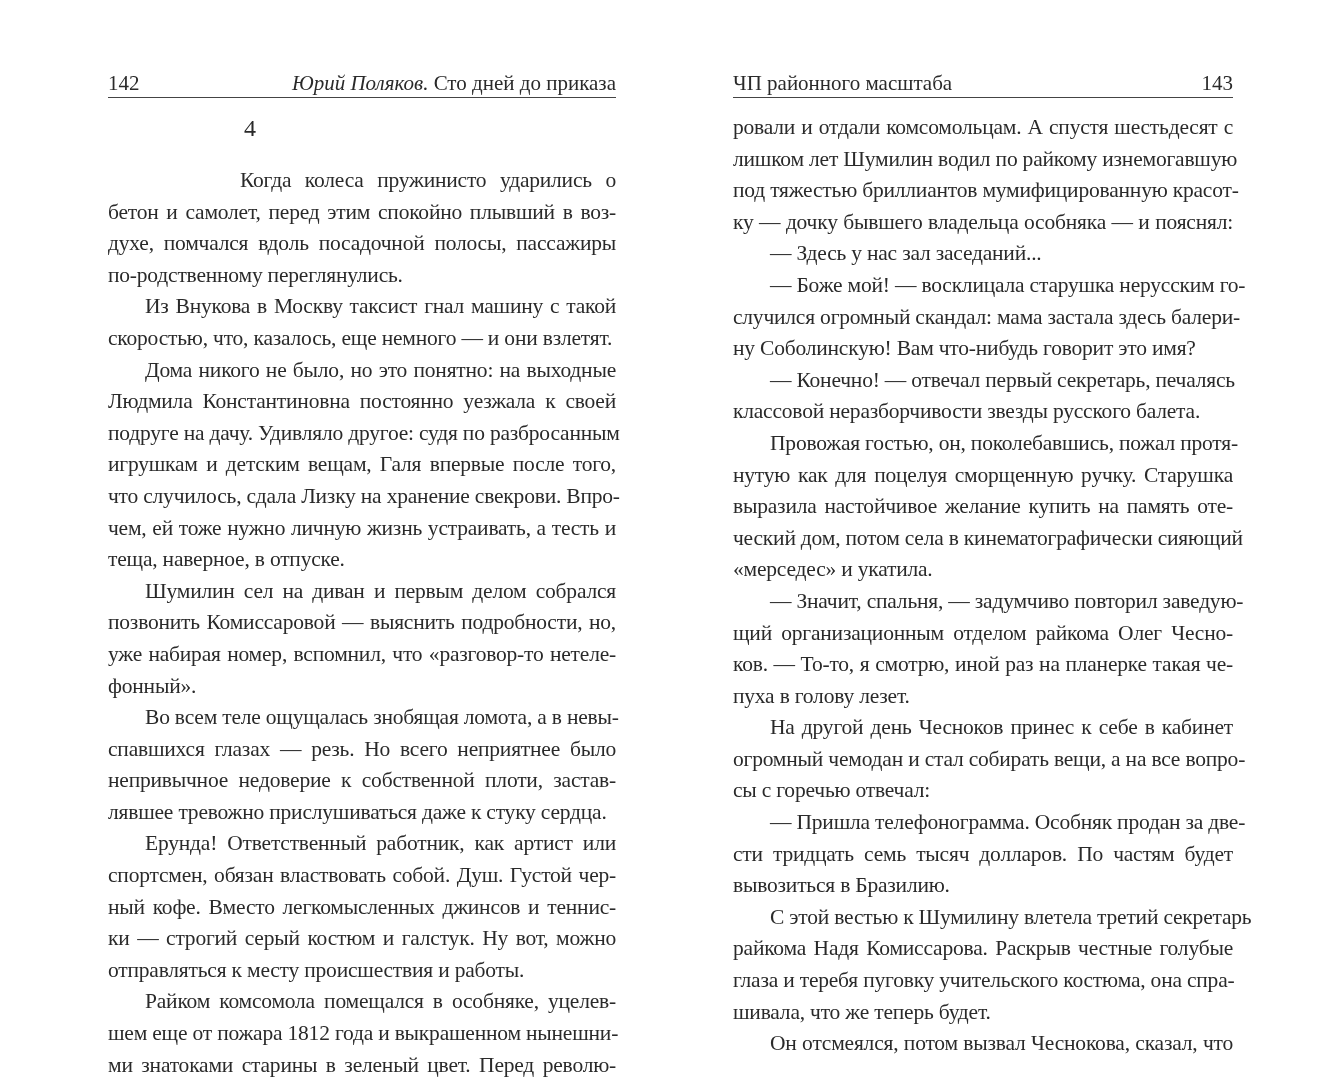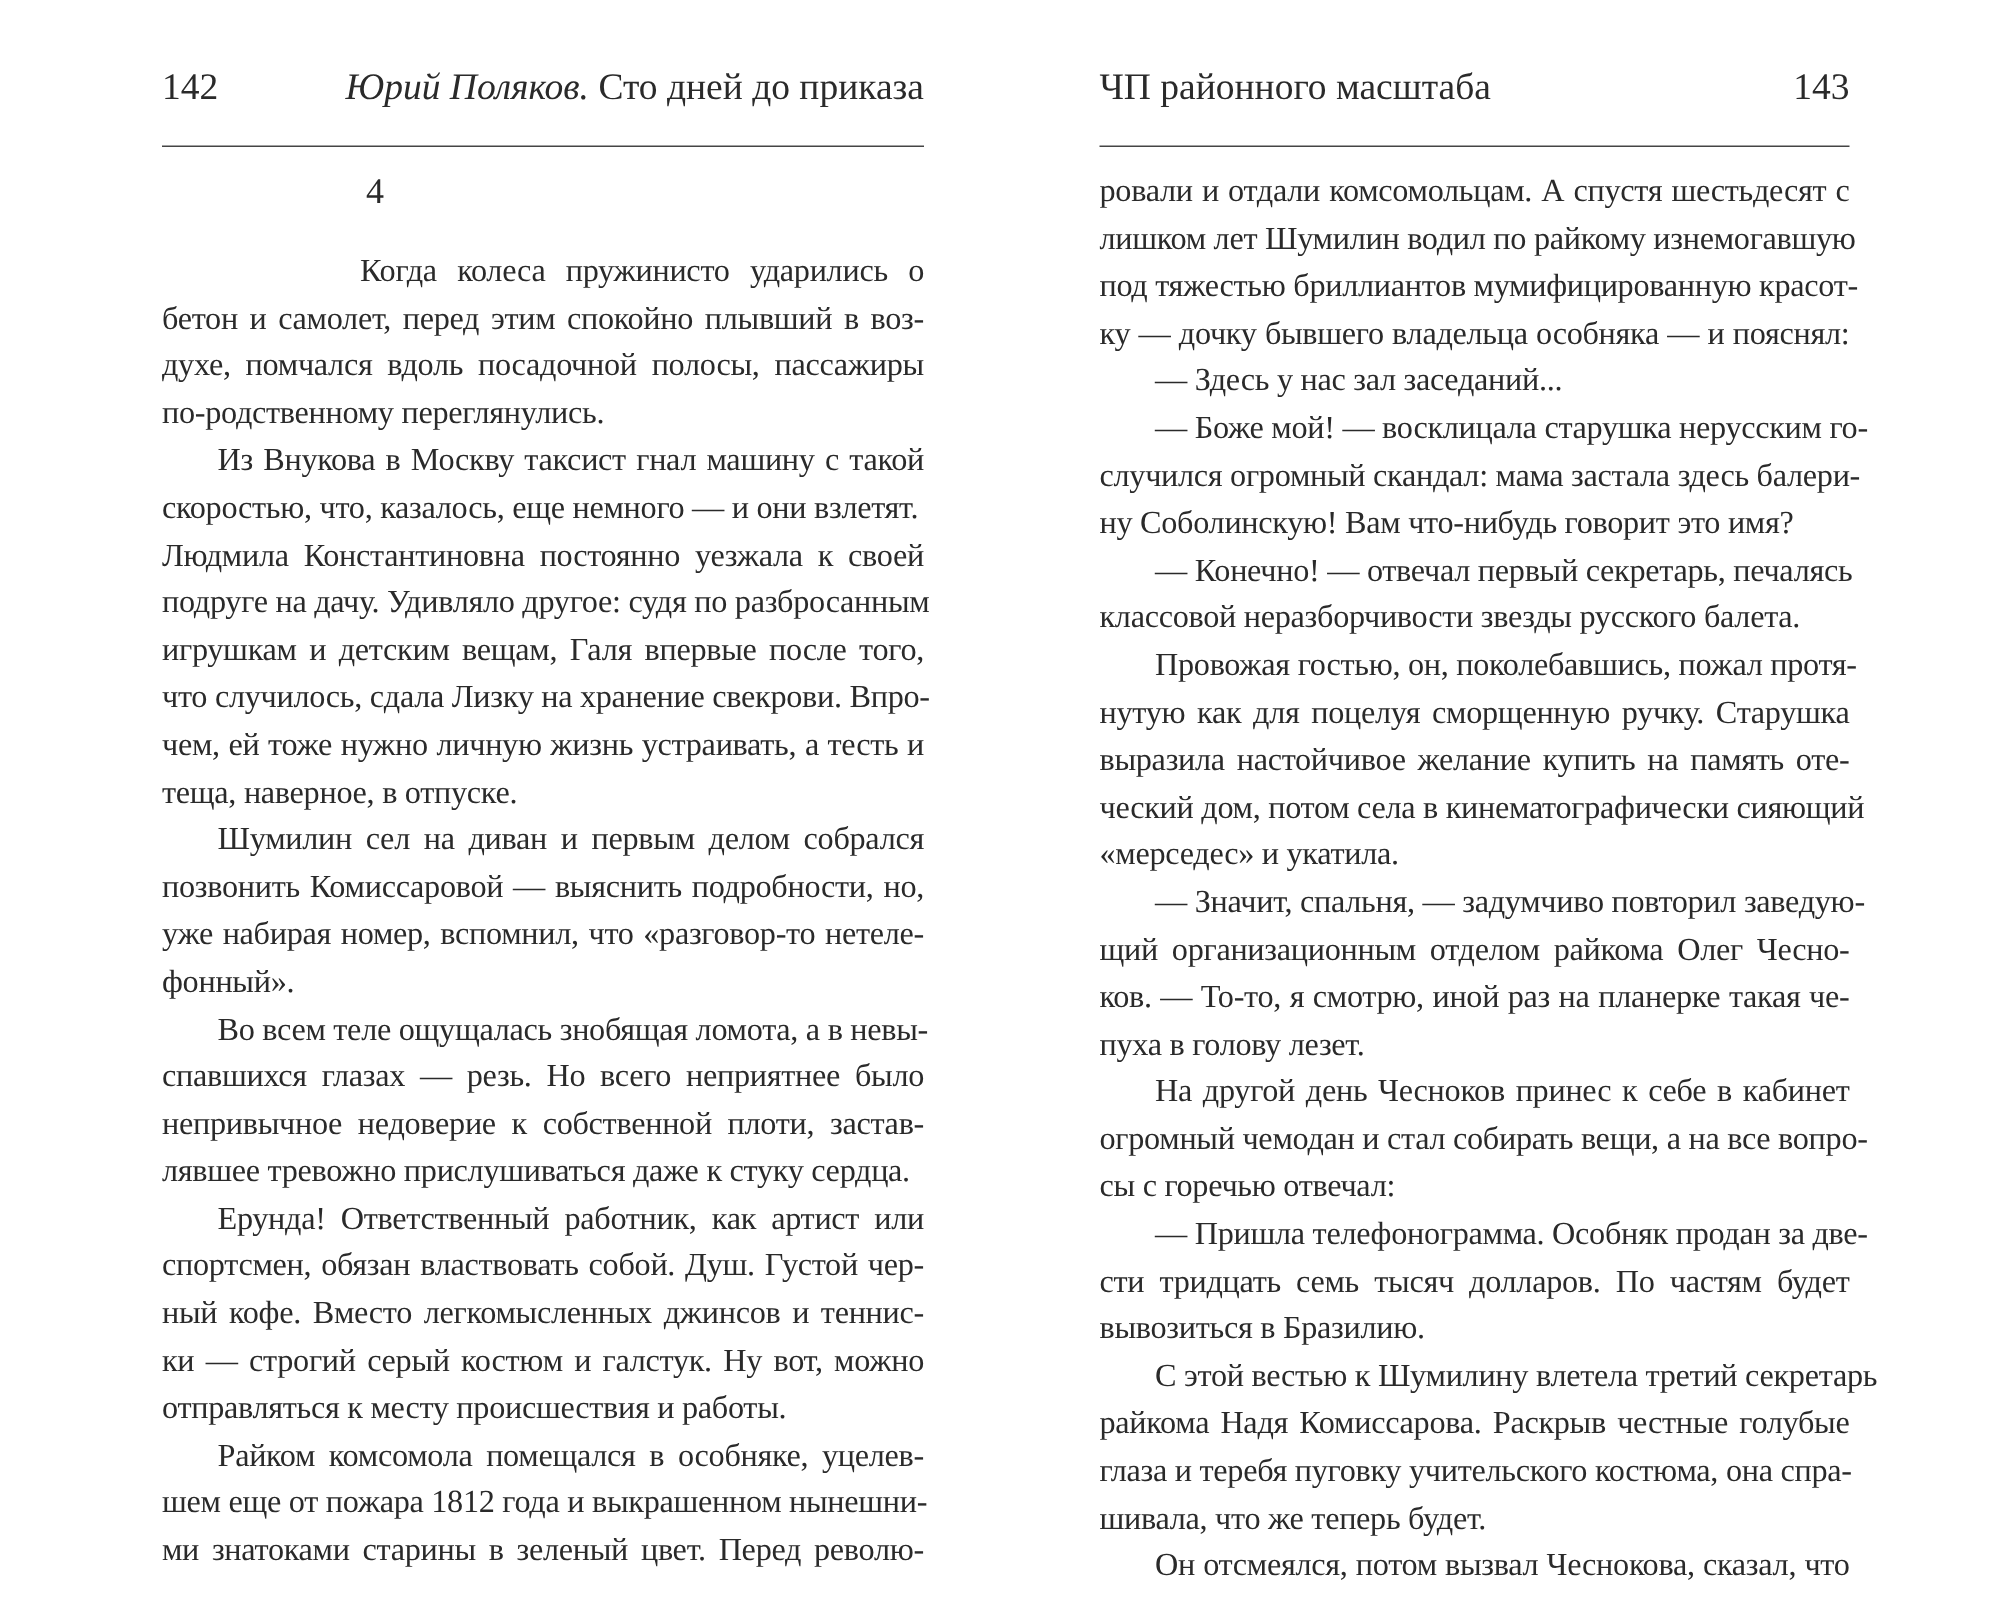--- a/index.html
+++ b/index.html
@@ -3,21 +3,21 @@
 <meta charset="utf-8">
 <style>
   html, body { margin: 0; padding: 0; }
   body {
     width: 1332px; height: 1080px; background: #ffffff; position: relative; overflow: hidden;
     font-family: "Liberation Serif", "DejaVu Serif", serif; color: #2a2a2a;
   }
   .page { position: absolute; top: 0; height: 1080px; }
   .page-left { left: 0; width: 666px; }
   .page-right { left: 666px; width: 666px; }
-  .header { position: absolute; top: 44px; height: 30px; font-size: 25px; line-height: 30px; }
+  .header { position: absolute; top: 68px; height: 30px; font-size: 21px; line-height: 30px; }
   .page-left .header { left: 108px; width: 508px; }
   .page-right .header { left: 67px; width: 500px; }
   .header .pn { position: absolute; top: 0; }
   .header .ht { position: absolute; top: 0; white-space: nowrap; }
   .page-left .pn { left: 0; }
   .page-left .ht { right: 0; text-align: right; }
   .page-right .pn { right: 0; }
   .page-right .ht { left: 0; }
   .ht .author { font-style: italic; }
   .rule { position: absolute; top: 97px; height: 0; border-top: 1.5px solid #444; }
@@ -42,20 +42,21 @@
   </div>
   <div class="rule"></div>
   <div class="chapter-num">4</div>
   <div class="body" id="left-body">
       <span class="line indent-big">Когда колеса пружинисто ударились о</span>
       <span class="line ">бетон и самолет, перед этим спокойно плывший в воз-</span>
       <span class="line ">духе, помчался вдоль посадочной полосы, пассажиры</span>
       <span class="line last">по-родственному переглянулись.</span>
       <span class="line indent">Из Внукова в Москву таксист гнал машину с такой</span>
       <span class="line last">скоростью, что, казалось, еще немного — и они взлетят.</span>
+      <span class="line indent">Дома никого не было, но это понятно: на выходные</span>
       <span class="line ">Людмила Константиновна постоянно уезжала к своей</span>
       <span class="line ">подруге на дачу. Удивляло другое: судя по разбросанным</span>
       <span class="line ">игрушкам и детским вещам, Галя впервые после того,</span>
       <span class="line ">что случилось, сдала Лизку на хранение свекрови. Впро-</span>
       <span class="line ">чем, ей тоже нужно личную жизнь устраивать, а тесть и</span>
       <span class="line last">теща, наверное, в отпуске.</span>
       <span class="line indent">Шумилин сел на диван и первым делом собрался</span>
       <span class="line ">позвонить Комиссаровой — выяснить подробности, но,</span>
       <span class="line ">уже набирая номер, вспомнил, что «разговор-то нетеле-</span>
       <span class="line last">фонный».</span>

